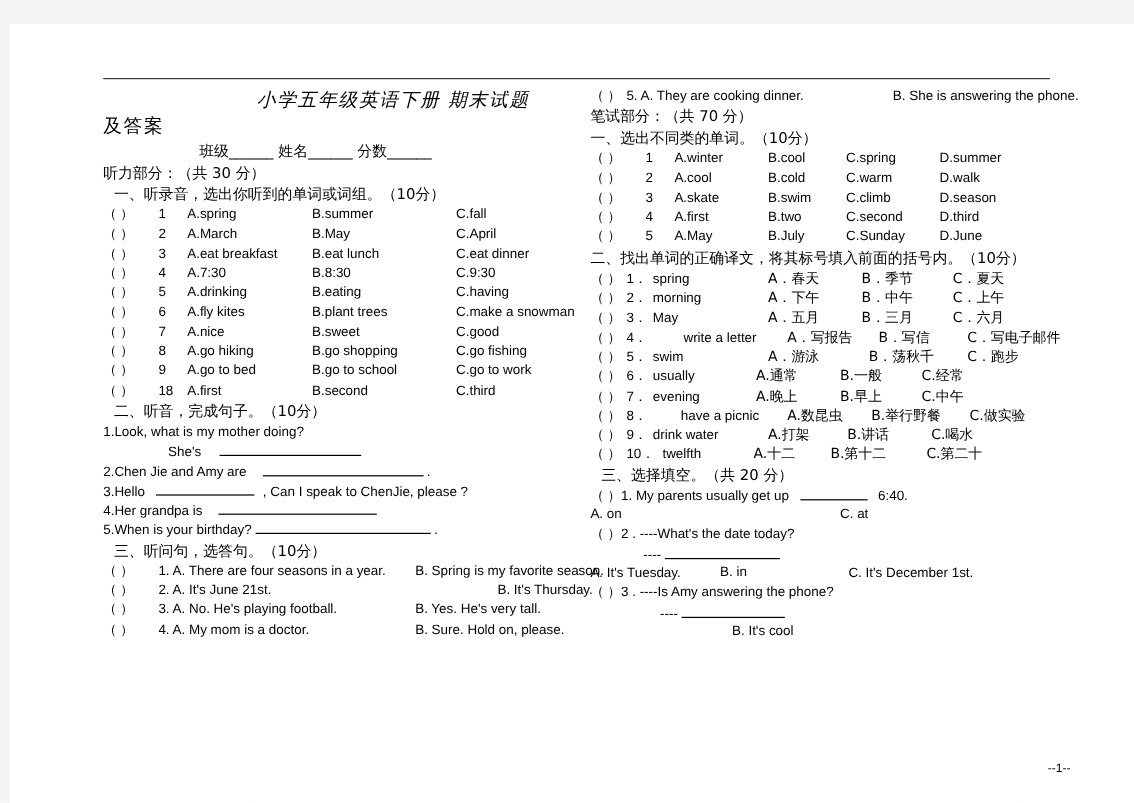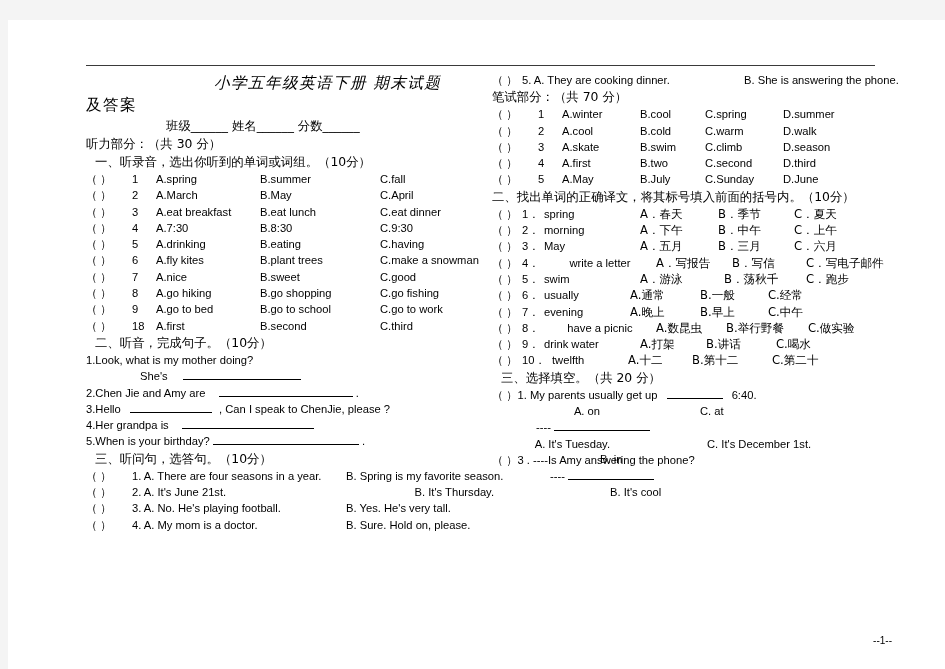--- a/index.html
+++ b/index.html
@@ -134,21 +134,21 @@
     top: 615px;
     width: 884px;
     text-align: right;
     font-size: 10px;
     color: #000;
   }
   .abc {
     display: flex;
     height: 16.3px;
   }
-  .abc-a { width: 108px; flex: none; text-align: right; }
+  .abc-a { width: 108px; flex: none; }
   .abc-b { width: 100px; flex: none; margin-top: 48px; }
   .abc-c { flex: none; }
   .ind-blank { padding-left: 54px; }
 </style>
 </head>
 <body>
 
 <div class="page">
   <div class="top-rule"></div>
 
@@ -289,20 +289,21 @@
 
     <div class="col col-right">
 
       <div class="qa">
         <span class="qa-p" style="width:30px">（  ）</span>
         <span class="qa-a" style="width:222px">5. A. They are cooking dinner.</span>
         <span class="qa-b">B. She is answering the phone.</span>
       </div>
 
       <div class="sec">笔试部分：（共 70 分）</div>
+      <div class="sec">一、选出不同类的单词。（10分）</div>
 
       <div class="opt">
         <span class="paren">（     ）</span>
         <span class="qn">1</span>
         <span class="r4a">A.winter</span>
         <span class="r4b">B.cool</span>
         <span class="r4c">C.spring</span>
         <span class="r4d">D.summer</span>
       </div>
       <div class="opt">
@@ -428,20 +429,24 @@
         <span>My parents usually get up</span>
         <span class="blank" style="width:56px;margin:0 6px;"></span>
         <span>6:40.</span>
       </div>
       <div class="abc">
         <span class="abc-a">A. on</span>
         <span class="abc-b">B. in</span>
         <span class="abc-c">C. at</span>
       </div>
 
+      <div class="ln">
+        <span>（  ）2 .</span>
+        <span>----What's the date today?</span>
+      </div>
       <div class="ln" style="padding-left:44px">
         <span>----</span>
         <span class="blank" style="width:96px;"></span>
       </div>
       <div class="abc">
         <span class="abc-a" style="width:118px">A. It's Tuesday.</span>
         <span class="abc-b" style="width:97px">B. It's cool</span>
         <span class="abc-c">C. It's December 1st.</span>
       </div>
 

